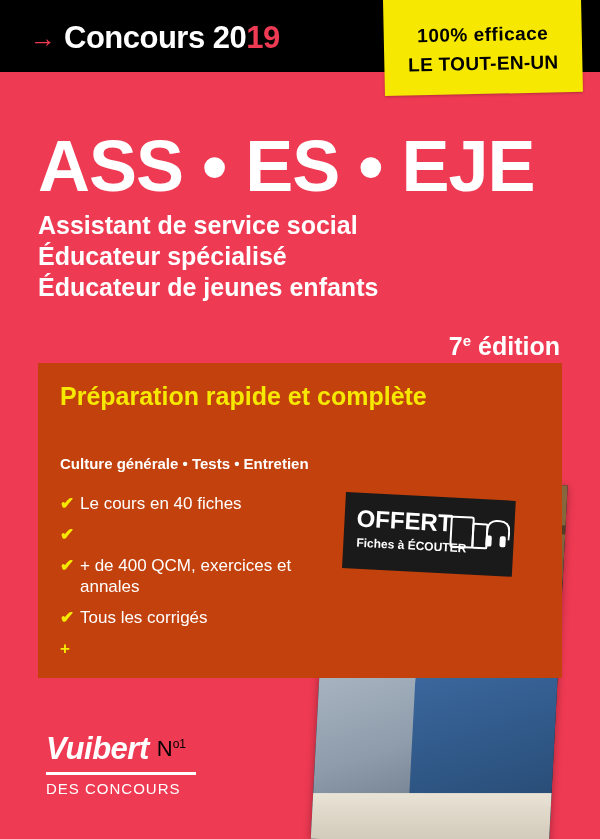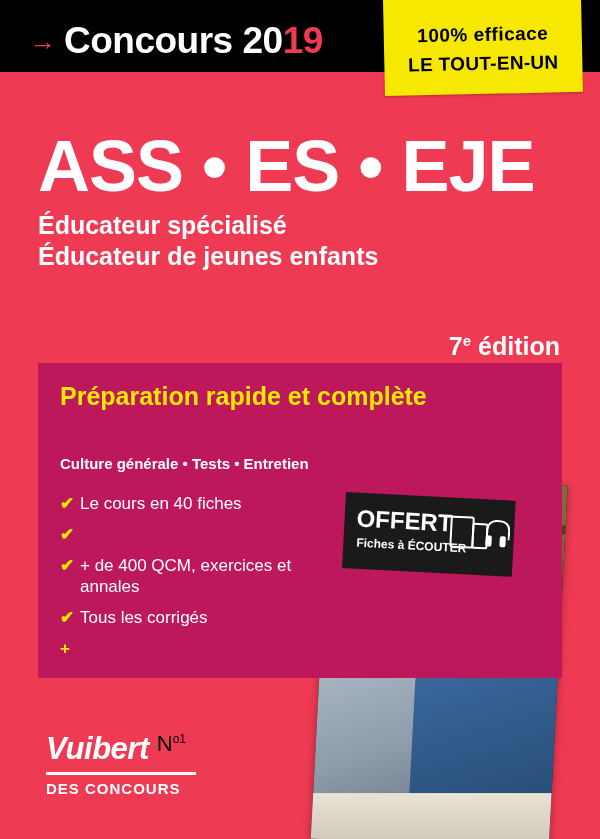--- a/index.html
+++ b/index.html
@@ -38,21 +38,21 @@
     gap: 8px;
   }
   .arrow-icon {
     color: #ef3a53;
     font-size: 26px;
     line-height: 26px;
     font-weight: bold;
   }
   .concours-text {
     color: #ffffff;
-    font-size: 37px;
+    font-size: 31px;
     font-weight: bold;
     letter-spacing: -0.5px;
   }
   .concours-text .yr-hl {
     color: #ef3a53;
   }
 
   
   .sticker {
     position: absolute;
@@ -122,21 +122,21 @@
     font-size: 15px;
   }
 
   
   .panel {
     position: absolute;
     top: 363px;
     left: 38px;
     width: 524px;
     height: 315px;
-    background: #be185d;
+    background: #c2410c;
   }
   .panel-head {
     position: absolute;
     top: 18px;
     left: 22px;
     color: #f6e800;
     font-size: 25px;
     line-height: 30px;
     font-weight: bold;
     width: 470px;
@@ -337,20 +337,21 @@
 
   
   .logo {
     position: absolute;
     left: 46px;
     bottom: 42px;
     width: 152px;
   }
   .logo-row {
     display: flex;
+    align-items: center;
   }
   .logo-name {
     color: #ffffff;
     font-size: 31px;
     font-weight: bold;
     font-style: italic;
     letter-spacing: -0.5px;
   }
   .logo-n1 {
     margin-left: 8px;
@@ -362,21 +363,21 @@
   .logo-rule {
     margin-top: 5px;
     width: 150px;
     height: 3px;
     background: #ffffff;
   }
   .logo-sub {
     margin-top: 5px;
     color: #ffffff;
     font-size: 15px;
-    font-weight: bold;
+    font-weight: normal;
     letter-spacing: 1px;
   }
 </style>
 </head>
 <body>
 
 <div class="cover">
 
   <div class="topbar">
     <div class="topbar-inner">
@@ -385,20 +386,21 @@
     </div>
   </div>
 
   <div class="sticker">
     <div class="sticker-l1">100% efficace</div>
     <div class="sticker-l2">LE TOUT-EN-UN</div>
   </div>
 
   <div class="main-title">ASS • ES • EJE</div>
   <div class="subtitles">
+    <div>Assistant de service social</div>
     <div>Éducateur spécialisé</div>
     <div>Éducateur de jeunes enfants</div>
   </div>
 
   <div class="edition"><span>7</span><sup>e</sup><span> édition</span></div>
 
   <div class="photo">
     <div class="photo-bg"></div>
     <div class="shelf" style="top:40px"></div>
     <div class="shelf" style="top:96px"></div>

